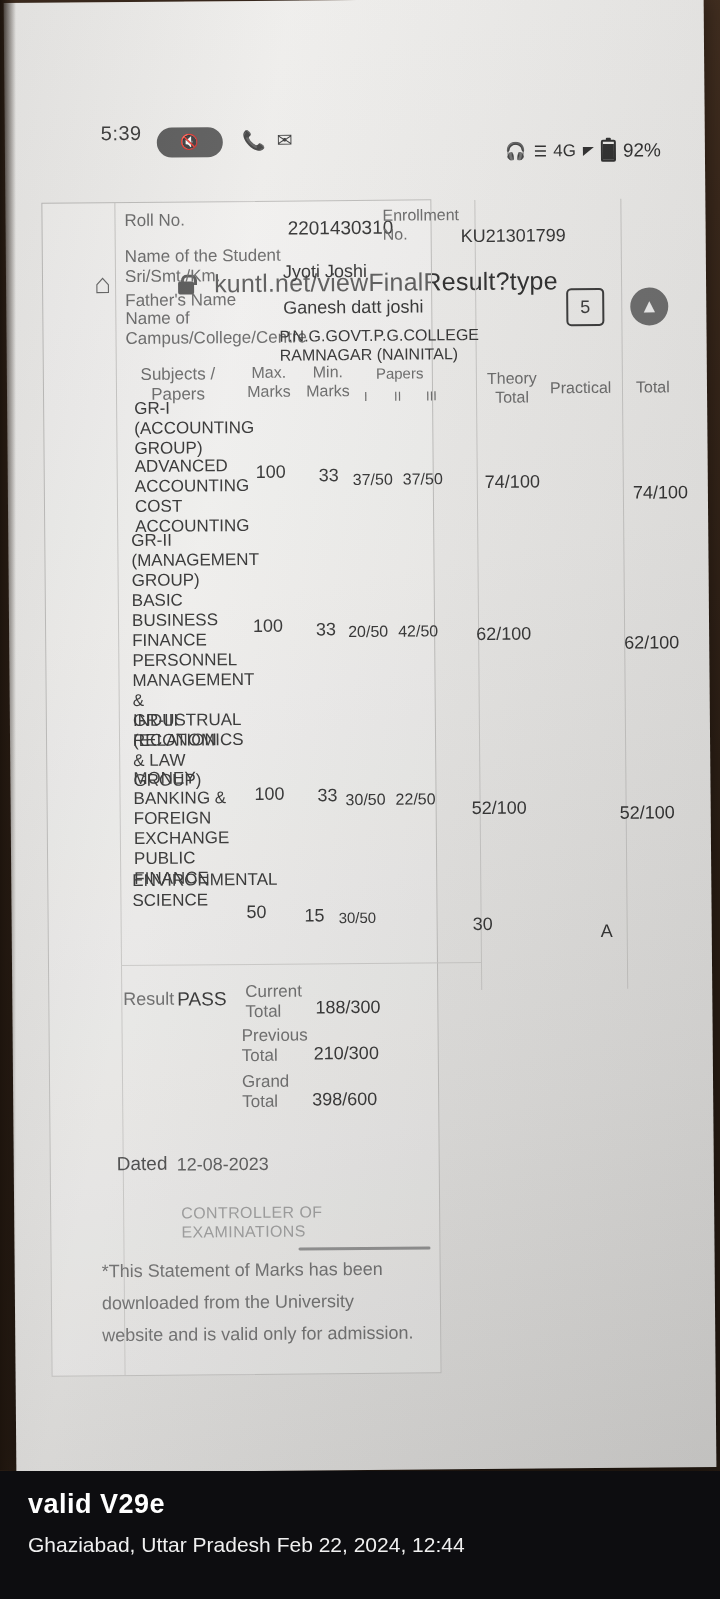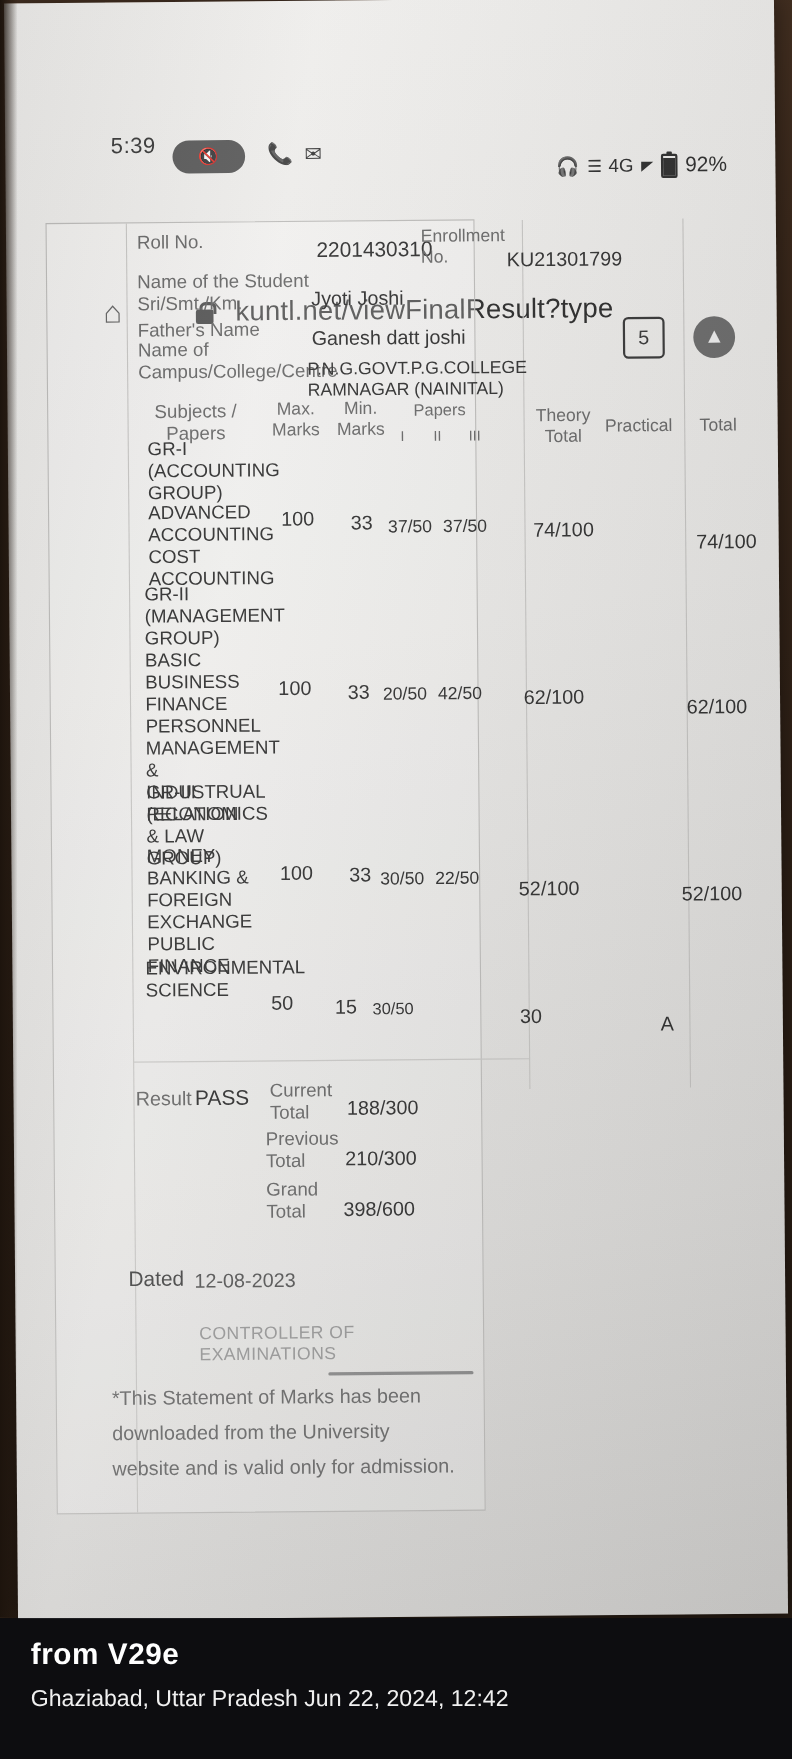--- a/index.html
+++ b/index.html
@@ -259,15 +259,15 @@
       </div>
     </div>
 
     <div class="nav-line"></div>
   </div>
 </div>
 
 <div class="edge-left"></div>
 
 <div class="footer">
-  <div class="brand">from V29e</div>
-  <div class="loc">Ghaziabad,  Uttar Pradesh  Jun 22, 2024, 12:42</div>
+  <div class="brand">valid V29e</div>
+  <div class="loc">Ghaziabad,  Uttar Pradesh  Feb 22, 2024, 12:44</div>
 </div>
 
 </body></html>

